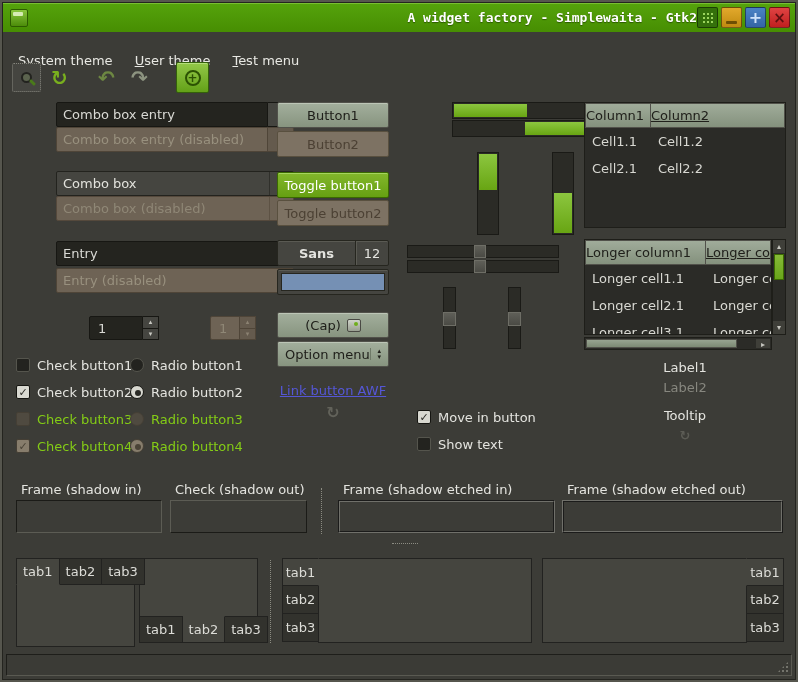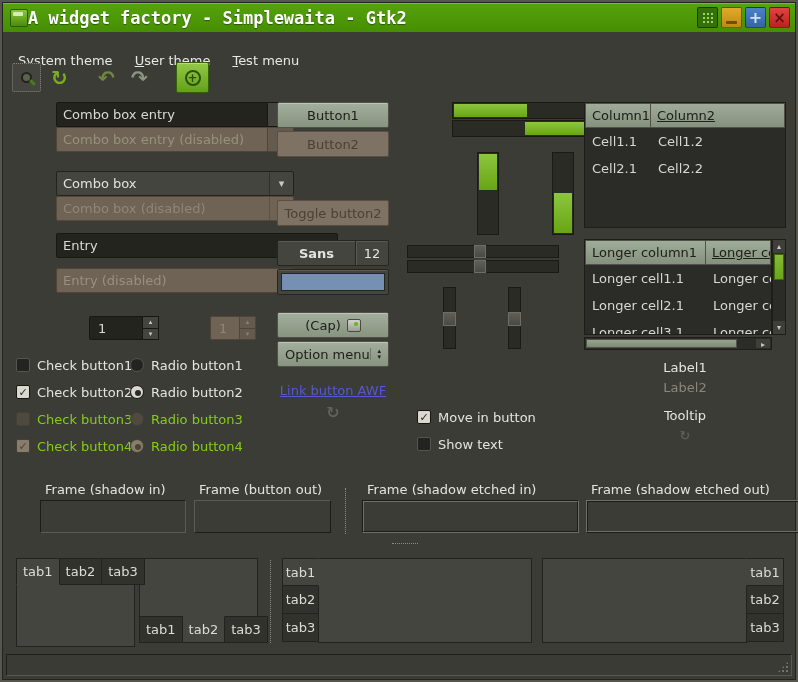--- a/index.html
+++ b/index.html
@@ -19,22 +19,22 @@
   .titlebar {
     position: absolute; top: 1px; left: 1px; right: 1px; height: 29px;
     background: linear-gradient(#55a30c, #478e02);
     display: flex; align-items: center; padding: 0 5px;
     box-shadow: inset 0 1px 0 #79bf33;
   }
   .app-icon { width: 18px; height: 18px; border-radius: 2px; margin-left: 2px;
     background: linear-gradient(#8ac63e, #4c8c0a); border: 1px solid #2d5c00; position: relative; }
   .app-icon::after { content: ""; position: absolute; left: 2px; top: 2px; width: 10px; height: 4px;
     background: #d6ecb4; border-radius: 1px; }
-  .title { flex: 1; text-align: left; font-family: "DejaVu Sans Mono", "Liberation Mono", monospace;
-    font-weight: bold; font-size: 17px; color: #ffffff; text-shadow: 0 1px 1px #2c5a00; }
+  .title { flex: 1; text-align: right; font-family: "DejaVu Sans Mono", "Liberation Mono", monospace;
+    font-weight: bold; font-size: 13px; color: #ffffff; text-shadow: 0 1px 1px #2c5a00; }
   .wbtns { display: flex; gap: 3px; }
   .wbtn { width: 21px; height: 21px; border-radius: 2px; display: flex; align-items: center;
     justify-content: center; border: 1px solid rgba(0,0,0,.45); font-weight: bold; cursor: default; }
   .wbtn.grid { background: #34700b; }
   .dots-grid { width: 13px; height: 13px;
     background-image: radial-gradient(circle, #9bd45e 1.1px, transparent 1.4px);
     background-size: 4px 4px; background-position: 1px 1px; }
   .wbtn.min { background: linear-gradient(#e2a92c, #c08a10); }
   .min-bar { width: 11px; height: 3px; background: #6e4f03; margin-top: 10px; border-radius: 1px; }
   .wbtn.max { background: linear-gradient(#4a82c6, #3465a4); color: #cfe2fa; font-size: 16px; }
@@ -159,42 +159,42 @@
   .scaleh, .scalev { position: absolute; background: #2b2b26; border: 1px solid #1a1a16; }
   .shandle { position: absolute; top: -1px; bottom: -1px; width: 12px;
     background: linear-gradient(#5f5f58, #4a4a44); border: 1px solid #6e6e66; }
   .svhandle { position: absolute; left: -1px; right: -1px; height: 14px;
     background: linear-gradient(#5f5f58, #4a4a44); border: 1px solid #6e6e66; }
 
   
   .tree { position: absolute; background: #2b2b27; border: 1px solid #1e1e19; overflow: hidden; }
   .thead { display: flex; height: 25px; }
   .th { background: linear-gradient(#a0ac9a, #84917d); border: 1px solid #51514a; color: #20201b;
-    display: flex; align-items: center; padding-left: 6px; overflow: hidden; white-space: nowrap; }
+    display: flex; align-items: center; overflow: hidden; white-space: nowrap; }
   .th + .th { border-left: none; text-decoration: underline; }
   .trow { display: flex; height: 27px; align-items: center; color: #d8d8d2; }
   .td { padding-left: 7px; overflow: hidden; white-space: nowrap; }
   .vscroll { position: absolute; width: 14px; background: #2b2b27; border: 1px solid #1e1e19;
     display: flex; flex-direction: column; }
   .sarrow { height: 13px; background: #3f3f39; color: #c6c6bf; font-size: 8px; text-align: center;
     line-height: 13px; }
   .vthumb { height: 26px; margin: 1px; background: linear-gradient(#86ba37, #69a51a);
     border: 1px solid #3c6b00; }
   .vfill { flex: 1; }
   .hscroll { position: absolute; height: 13px; background: #2b2b27; border: 1px solid #1e1e19; }
   .hthumb { position: absolute; left: 1px; top: 1px; bottom: 1px; right: 34px;
     background: linear-gradient(#97a390, #7c8a74); border: 1px solid #51514a; }
   .harrow { position: absolute; right: 1px; top: 1px; bottom: 1px; width: 14px; background: #3f3f39;
     color: #c6c6bf; font-size: 8px; line-height: 11px; text-align: center; }
   .l4 { position: absolute; left: 0; width: 100%; text-align: center; }
   .l4.dim { color: #87877f; }
   .l4.spin4 { color: #5c5c55; font-size: 13px; font-weight: bold; }
 
   
-  .frames { position: absolute; top: 478px; left: 1px; right: 1px; height: 60px; margin-left: 24px; }
+  .frames { position: absolute; top: 478px; left: 1px; right: 1px; height: 60px; }
   .frame { position: absolute; top: 2px; }
   .flabel { padding-left: 5px; height: 16px; white-space: nowrap; }
   .fbox { height: 33px; margin-top: 2px; }
   .fbox.in  { border: 1px solid; border-color: #1b1b17 #5c5c54 #5c5c54 #1b1b17; }
   .fbox.out { border: 1px solid; border-color: #5c5c54 #1b1b17 #1b1b17 #5c5c54; }
   .fbox.ein { border: 2px groove #70706a; }
   .fbox.eout{ border: 2px ridge  #70706a; }
   .vdot { position: absolute; border-left: 1px dotted #8c8c82; width: 0; }
   .hdot { position: absolute; border-top: 1px dotted #8c8c82; height: 0; }
 
@@ -294,21 +294,21 @@
 
       <div class="combobox abs" style="top:74px;left:0;width:238px">
         <span class="cbtext">Combo box</span>
         <span class="cbarrow">▾</span>
       </div>
       <div class="combobox dis abs" style="top:99px;left:0;width:238px">
         <span class="cbtext">Combo box (disabled)</span>
         <span class="cbarrow">▾</span>
       </div>
 
-      <div class="entry abs" style="top:136px;left:0;width:282px">
+      <div class="entry abs" style="top:144px;left:0;width:282px">
           <span>Entry</span>
         </div>
       <div class="entry dis abs" style="top:171px;left:0;width:238px">
           <span>Entry (disabled)</span>
         </div>
 
       <div class="spin abs" style="top:219px;left:33px;width:70px">
         <div class="sval">
             <span>1</span>
           </div>
@@ -365,20 +365,23 @@
         <span class="dimlbl">Radio button4</span>
       </div>
     </div>
 
     <div class="col" id="col2">
       <div class="btn face" style="top:5px">
           <span>Button1</span>
         </div>
       <div class="btn disb" style="top:34px">
           <span>Button2</span>
+        </div>
+      <div class="btn tglon" style="top:75px">
+          <span>Toggle button1</span>
         </div>
       <div class="btn disb" style="top:103px">
           <span>Toggle button2</span>
         </div>
       <div class="btn darkb fontb" style="top:143px">
         <span class="fam">Sans</span>
         <span class="fsep"></span>
         <span class="fsize">12</span>
       </div>
       <div class="btn darkb colorb" style="top:172px">
@@ -497,21 +500,21 @@
       <div class="l4 spin4" style="top:331px"><span>↻</span></div>
     </div>
   </div>
 
   <div class="frames">
     <div class="frame" style="left:13px;width:146px">
       <div class="flabel">Frame (shadow in)</div>
       <div class="fbox in"></div>
     </div>
     <div class="frame" style="left:167px;width:137px">
-      <div class="flabel">Frame (button out)</div>
+      <div class="flabel">Check (shadow out)</div>
       <div class="fbox out"></div>
     </div>
     <div class="vdot" style="left:318px;top:8px;height:46px"></div>
     <div class="frame" style="left:335px;width:217px">
       <div class="flabel">Frame (shadow etched in)</div>
       <div class="fbox ein"></div>
     </div>
     <div class="frame" style="left:559px;width:221px">
       <div class="flabel">Frame (shadow etched out)</div>
       <div class="fbox eout"></div>

